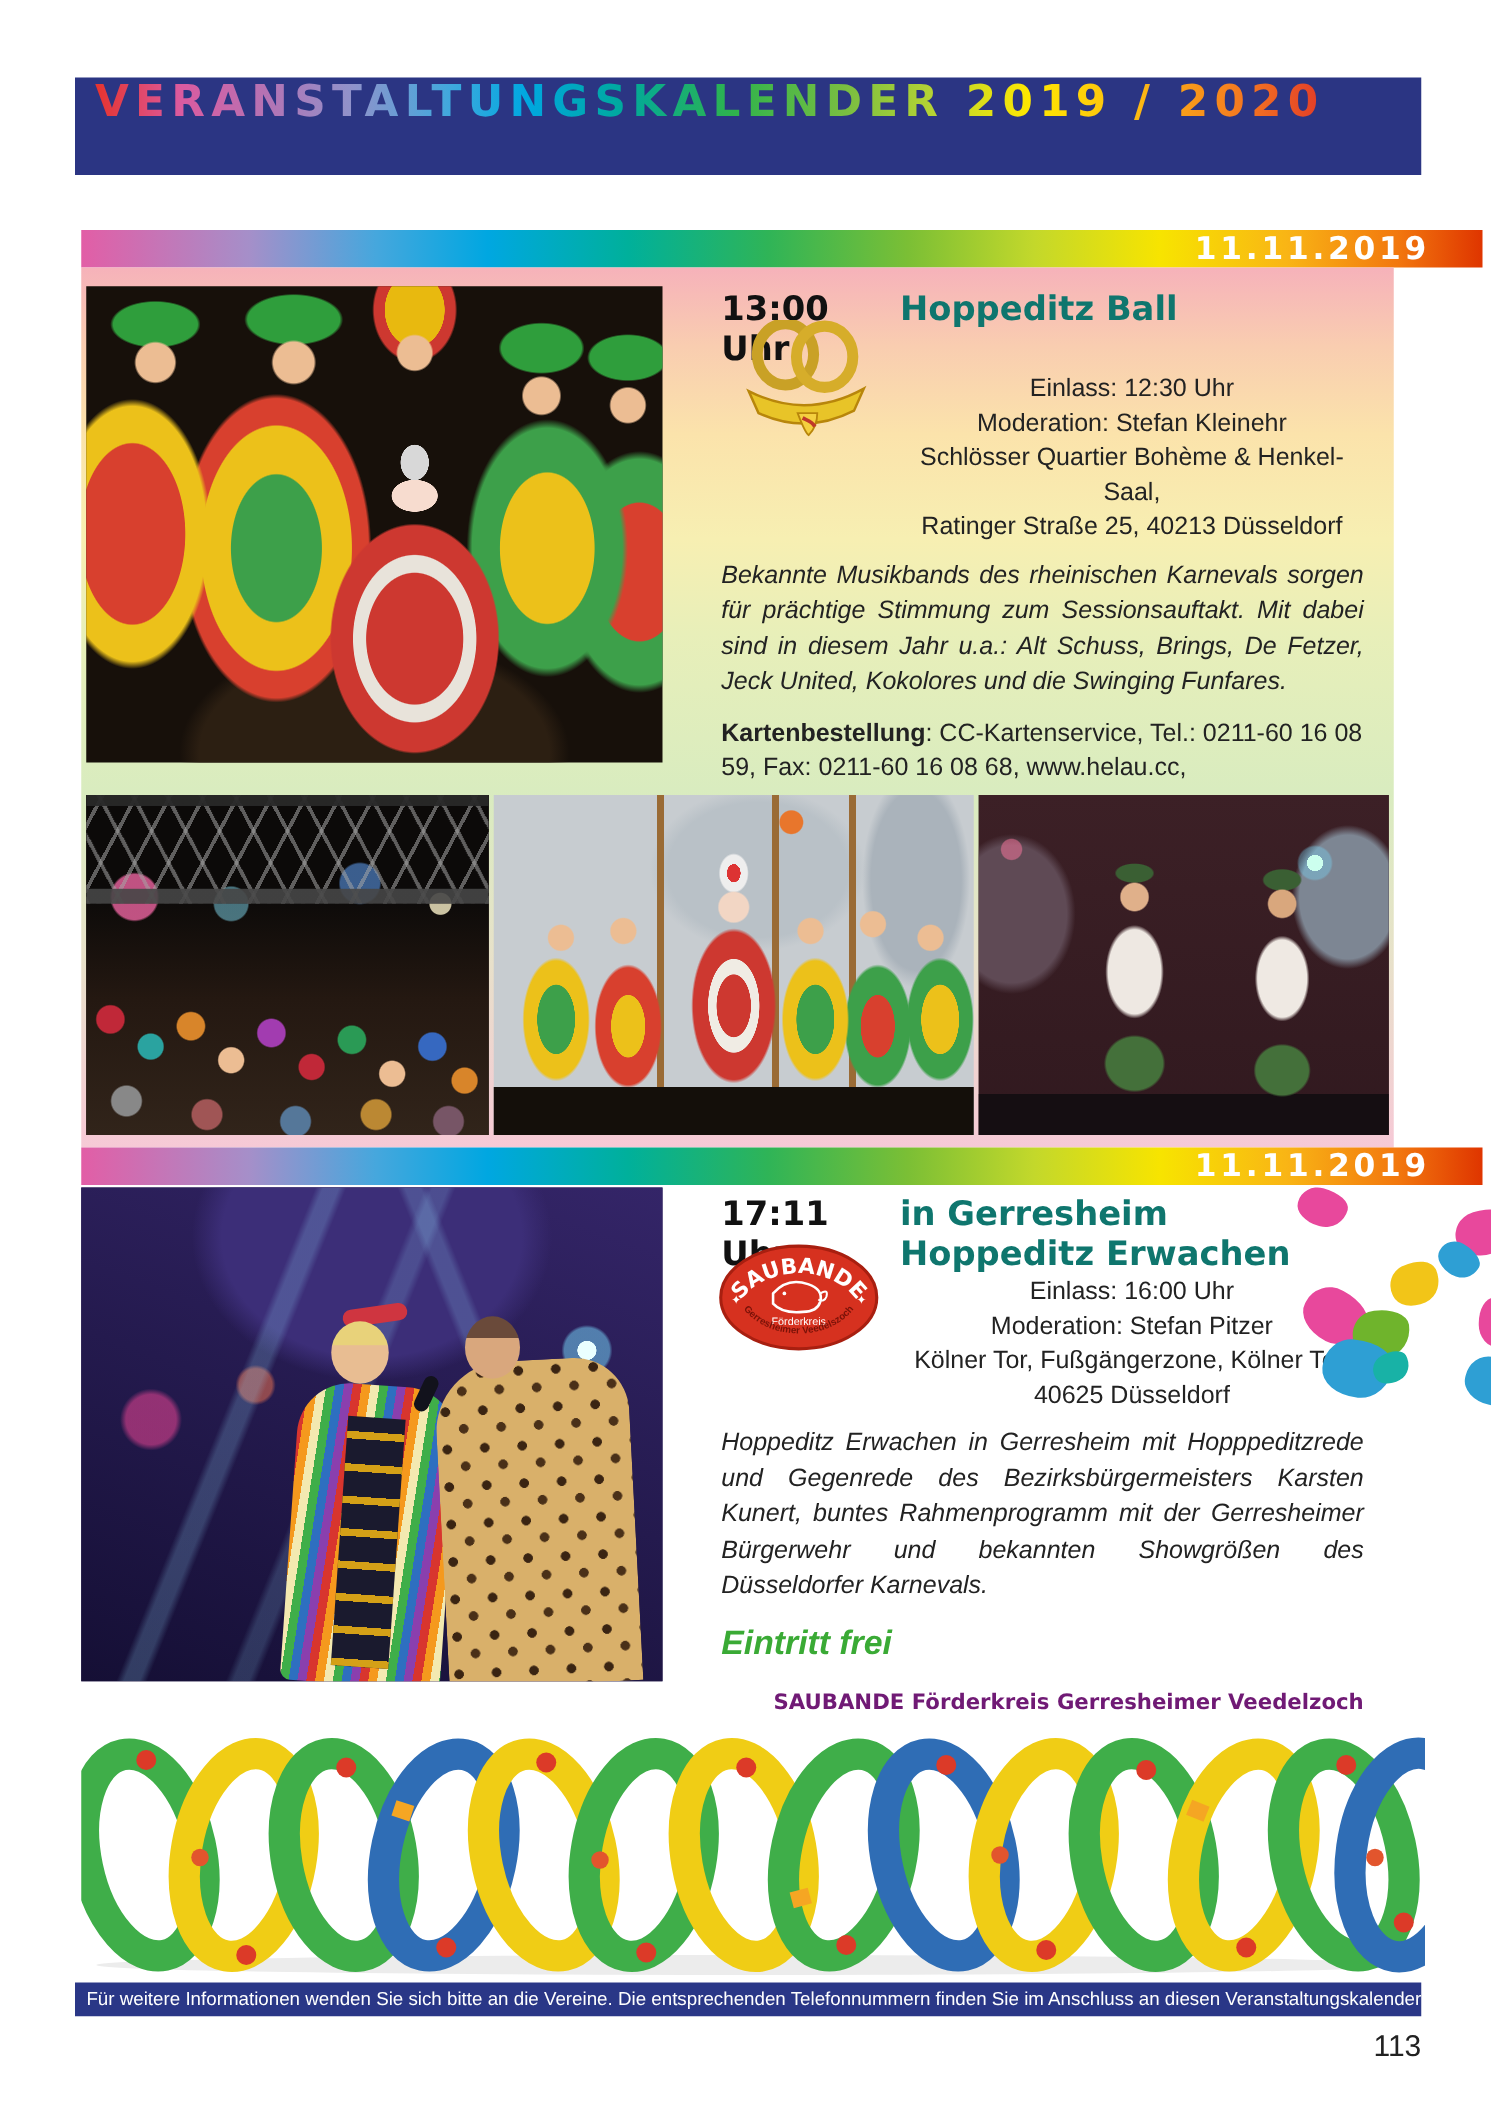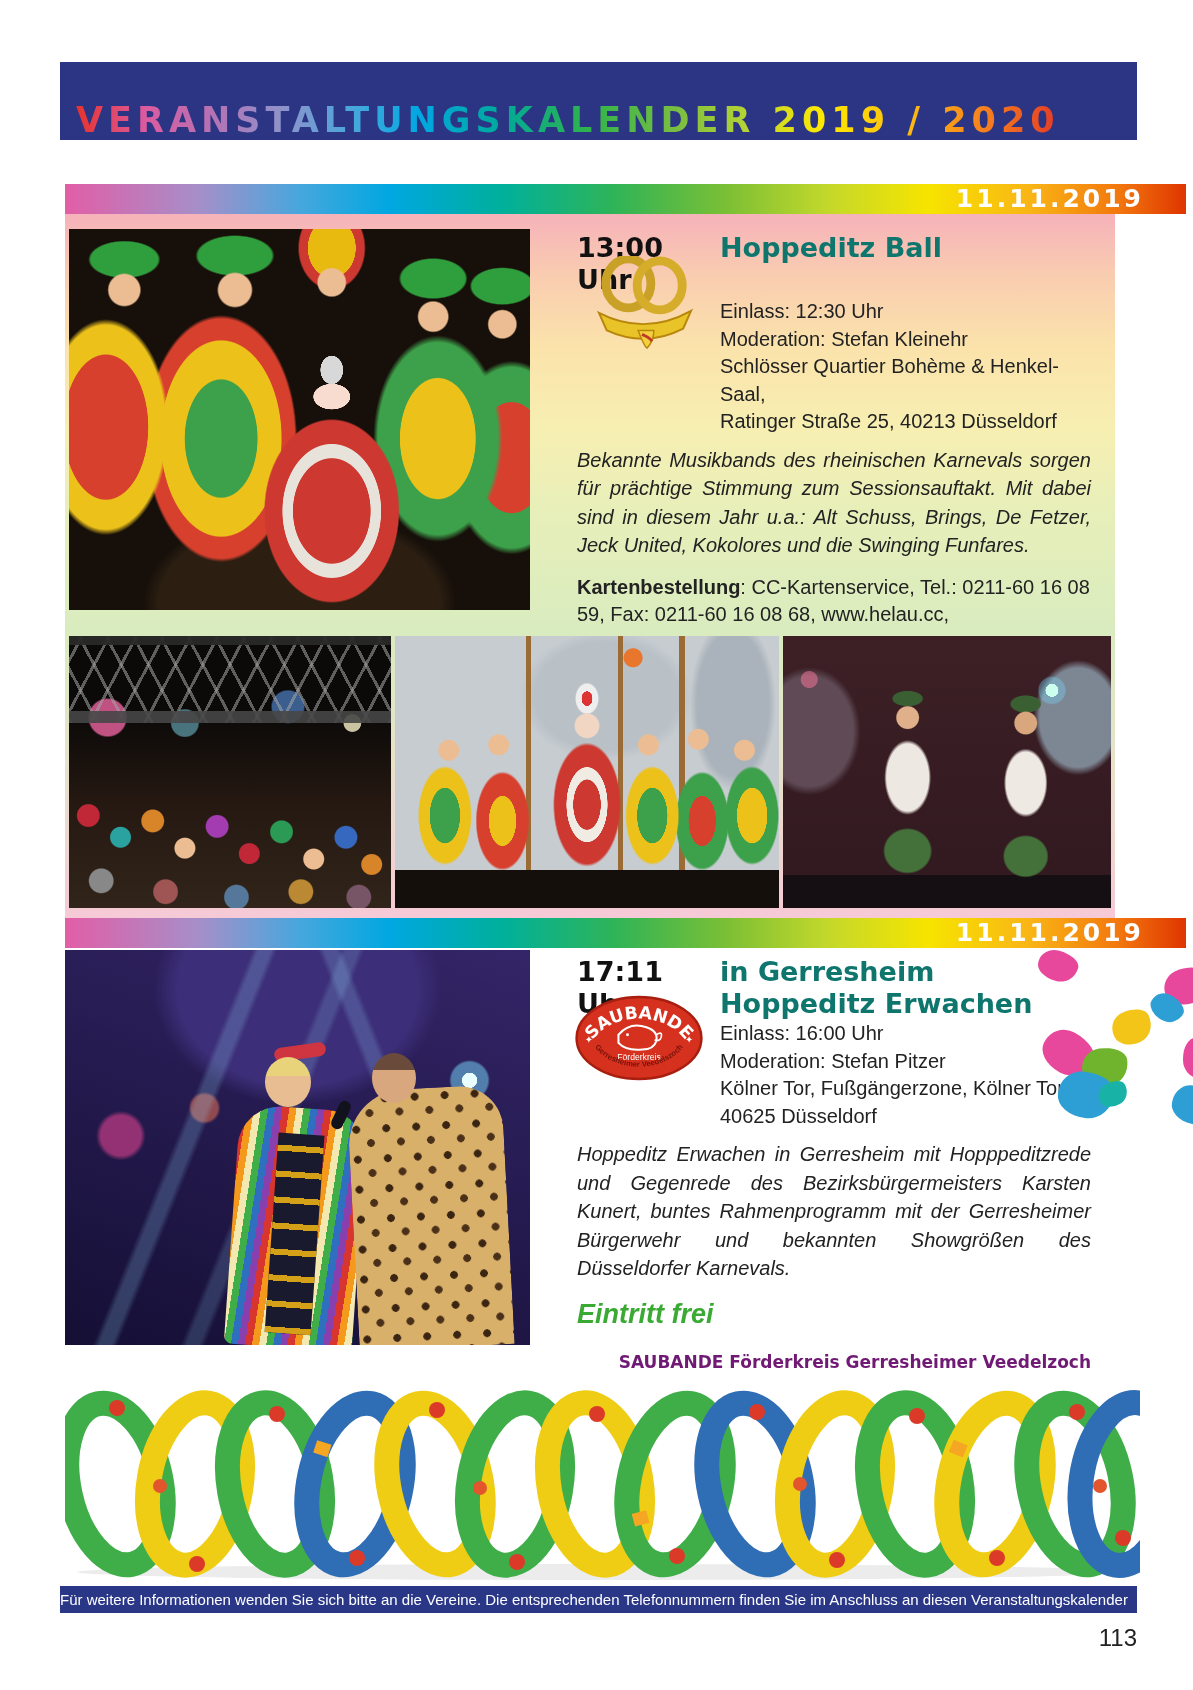--- a/index.html
+++ b/index.html
@@ -1,21 +1,21 @@
 <!DOCTYPE html>
 <html><head>
 <meta charset="utf-8">
 <style>
   html,body{margin:0;padding:0;background:#fff;}
   .page{position:relative;width:1193px;height:1690px;background:#ffffff;overflow:hidden;
         font-family:"Liberation Sans",sans-serif;color:#1a1a1a;}
 
   
   .header-bar{position:absolute;left:60px;top:62px;width:1077px;height:78px;background:#2b3583;
-              display:flex;align-items:flex-end;padding-left:16px;box-sizing:border-box;}
+              display:flex;align-items:flex-start;padding-left:16px;box-sizing:border-box;}
   .header-title{font-family:"DejaVu Sans","Liberation Sans",sans-serif;font-weight:bold;
                 font-size:35px;letter-spacing:5px;white-space:nowrap;color:#8dc63f;}
   @supports (-webkit-background-clip: text){
     .header-title{
       background:linear-gradient(90deg,#e5332e 0%,#db5ba0 7%,#b473b4 14%,#8f93cb 21%,#3fa9dd 29%,
         #00a7e1 35%,#00a99c 43%,#2fb34c 52%,#79be41 61%,#b5d334 68%,#ffe800 76%,#fdb813 85%,
         #f47b20 93%,#e23a28 100%);
       -webkit-background-clip:text;background-clip:text;color:transparent;}
   }
 
@@ -154,21 +154,21 @@
 
   
   .event-text{position:absolute;left:577px;width:514px;}
   .t1{top:232px;}
   .t2{top:956px;}
   .title-row{display:flex;}
   .time{flex:0 0 143px;font-family:"DejaVu Sans","Liberation Sans",sans-serif;
         font-weight:bold;font-size:27px;line-height:32px;color:#111;}
   .event-title{font-family:"DejaVu Sans","Liberation Sans",sans-serif;font-weight:bold;
         font-size:27px;line-height:32px;color:#0f766e;}
-  .details{margin-left:143px;font-size:20px;line-height:27.5px;color:#222;}
+  .details{margin-left:143px;font-size:20px;line-height:27.5px;color:#222;text-align:center;}
   .t1 .details{margin-top:2px;}
   .desc{margin:10px 0 0 0;font-size:20px;line-height:28.5px;font-style:italic;
         text-align:justify;color:#222;}
   .tickets{margin:14px 0 0 0;font-size:20px;line-height:27px;color:#222;}
   .tickets b{font-weight:bold;}
   .organizer{margin-top:20px;font-family:"DejaVu Sans","Liberation Sans",sans-serif;
         font-weight:bold;font-size:17px;color:#701a75;text-align:right;}
   .t2 .organizer{margin-top:22px;}
   .admission{margin-top:16px;font-weight:bold;font-style:italic;font-size:27px;color:#3aaa35;
         font-family:"Liberation Sans",sans-serif;}
@@ -186,21 +186,21 @@
   .cf7{left:1058px;top:1072px;width:56px;height:46px;background:#2e9fd4;transform:rotate(6deg);}
   .cf8{left:1098px;top:1082px;width:30px;height:24px;background:#18b2a6;transform:rotate(-30deg);}
   .cf9{left:1172px;top:1086px;width:44px;height:38px;background:#2e9fd4;transform:rotate(12deg);}
   .cf10{left:1183px;top:1038px;width:30px;height:40px;background:#e8489c;}
 
   
   .garland{position:absolute;left:65px;top:1388px;width:1075px;height:192px;}
 
   
   .footer-bar{position:absolute;left:60px;top:1586px;width:1077px;height:27px;background:#2a3787;
-      display:flex;align-items:center;justify-content:flex-start;overflow:hidden;}
+      display:flex;align-items:center;justify-content:flex-end;overflow:hidden;}
   .footer-note{color:#ffffff;font-size:15px;white-space:nowrap;
       font-family:"Liberation Sans",sans-serif;}
   .page-number{position:absolute;right:56px;top:1624px;font-size:24px;color:#222;
       font-family:"Liberation Sans",sans-serif;}
 </style>
 </head>
 <body>
 
 <div class="page">
 

